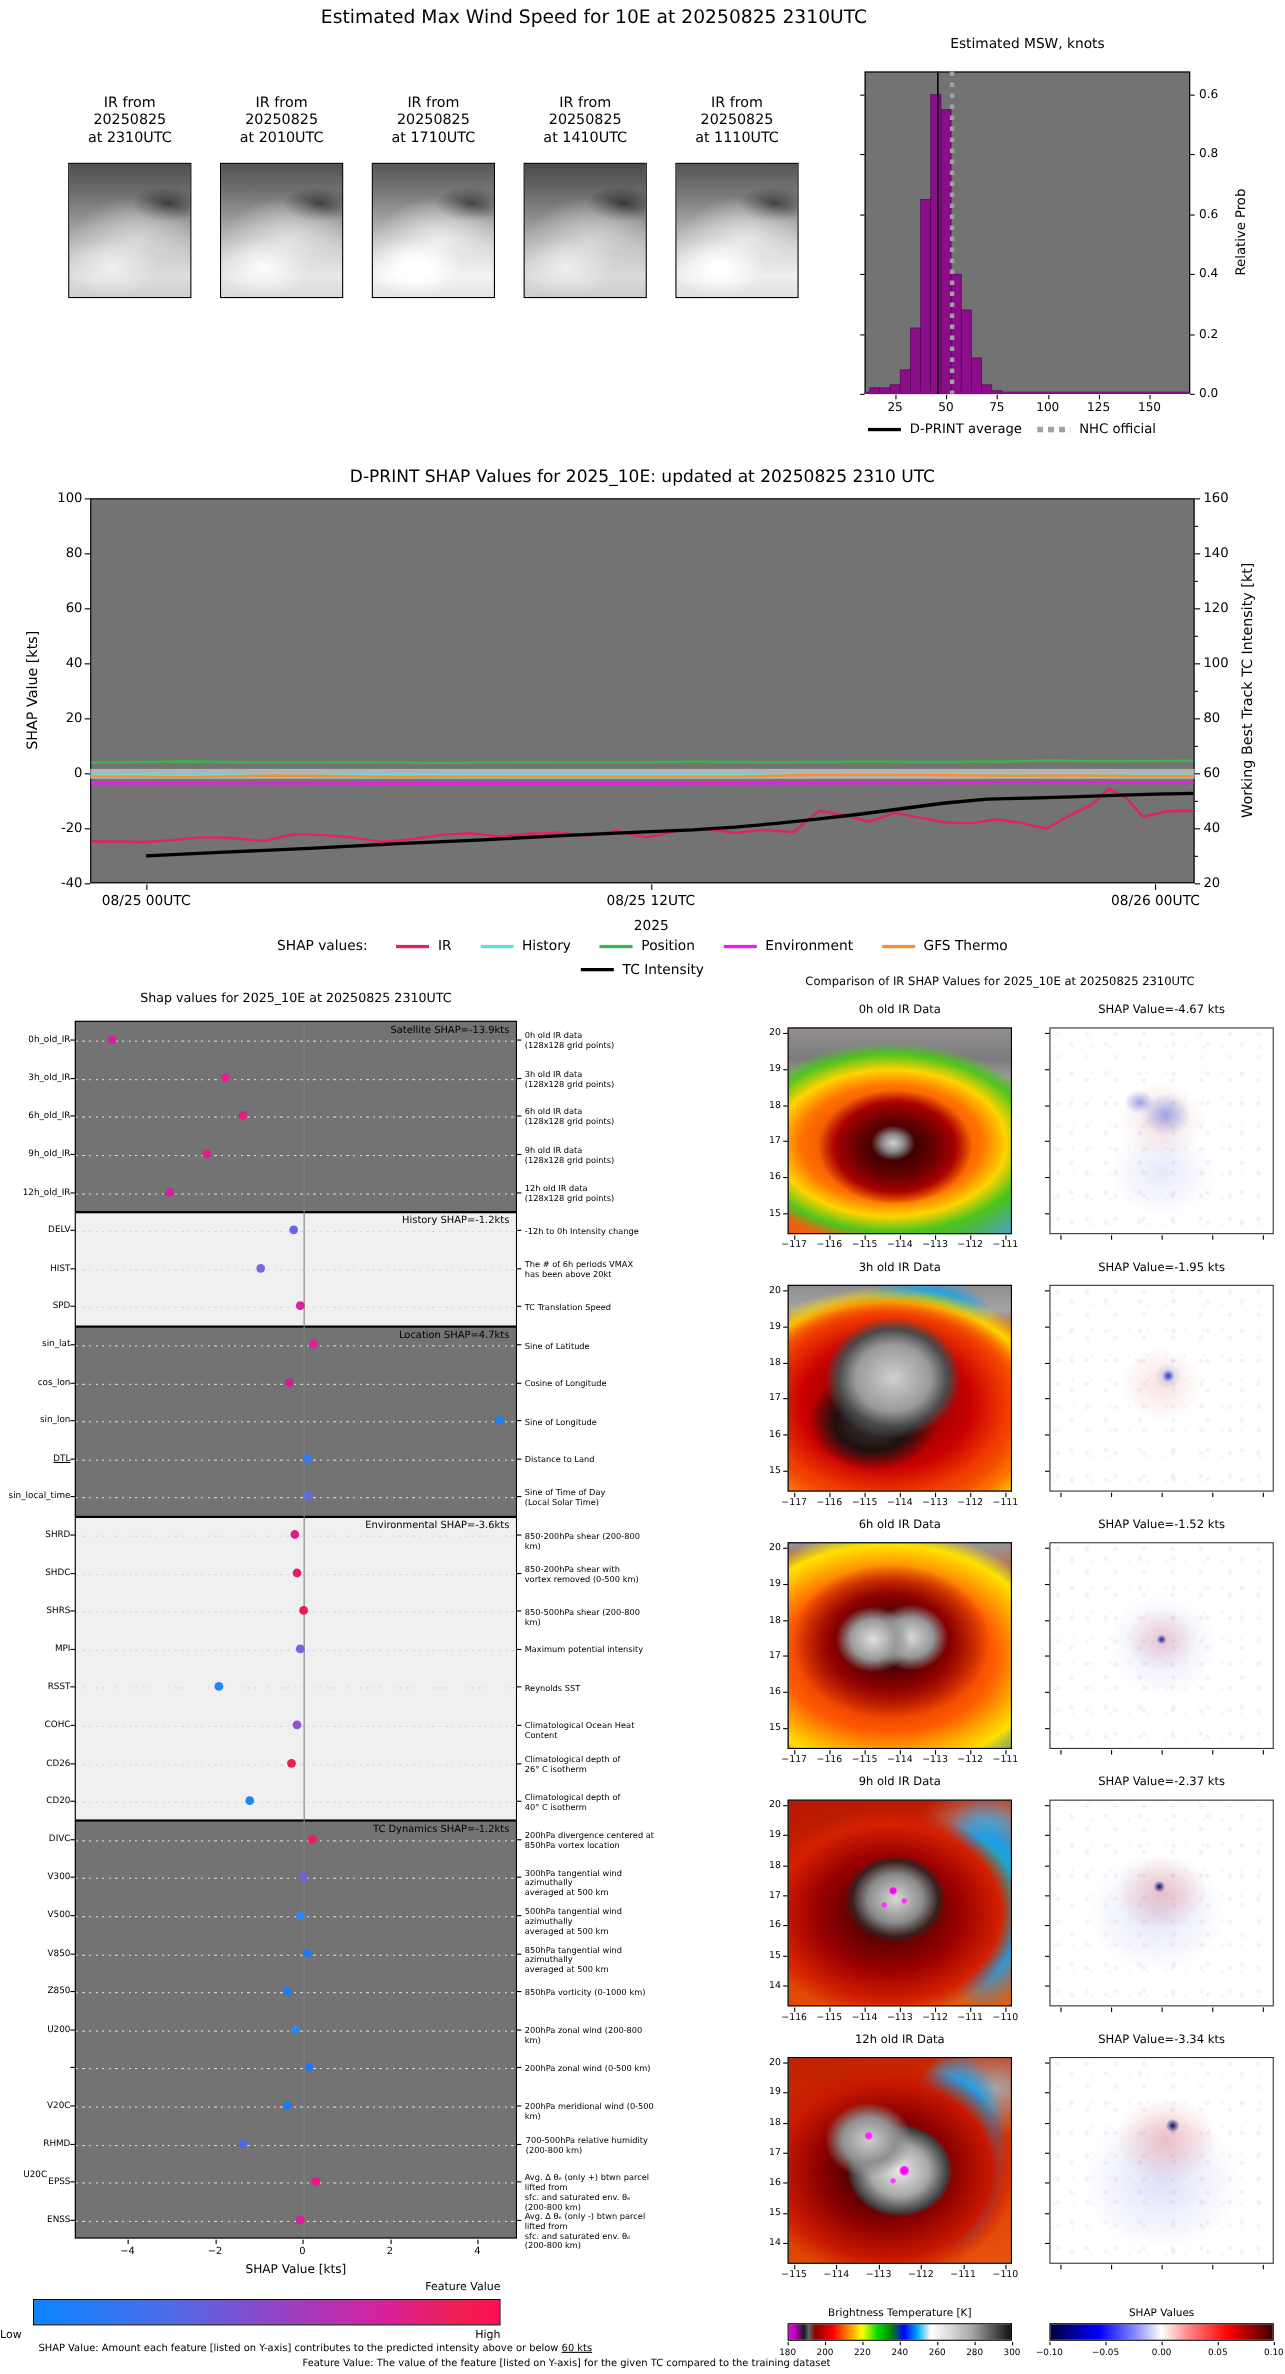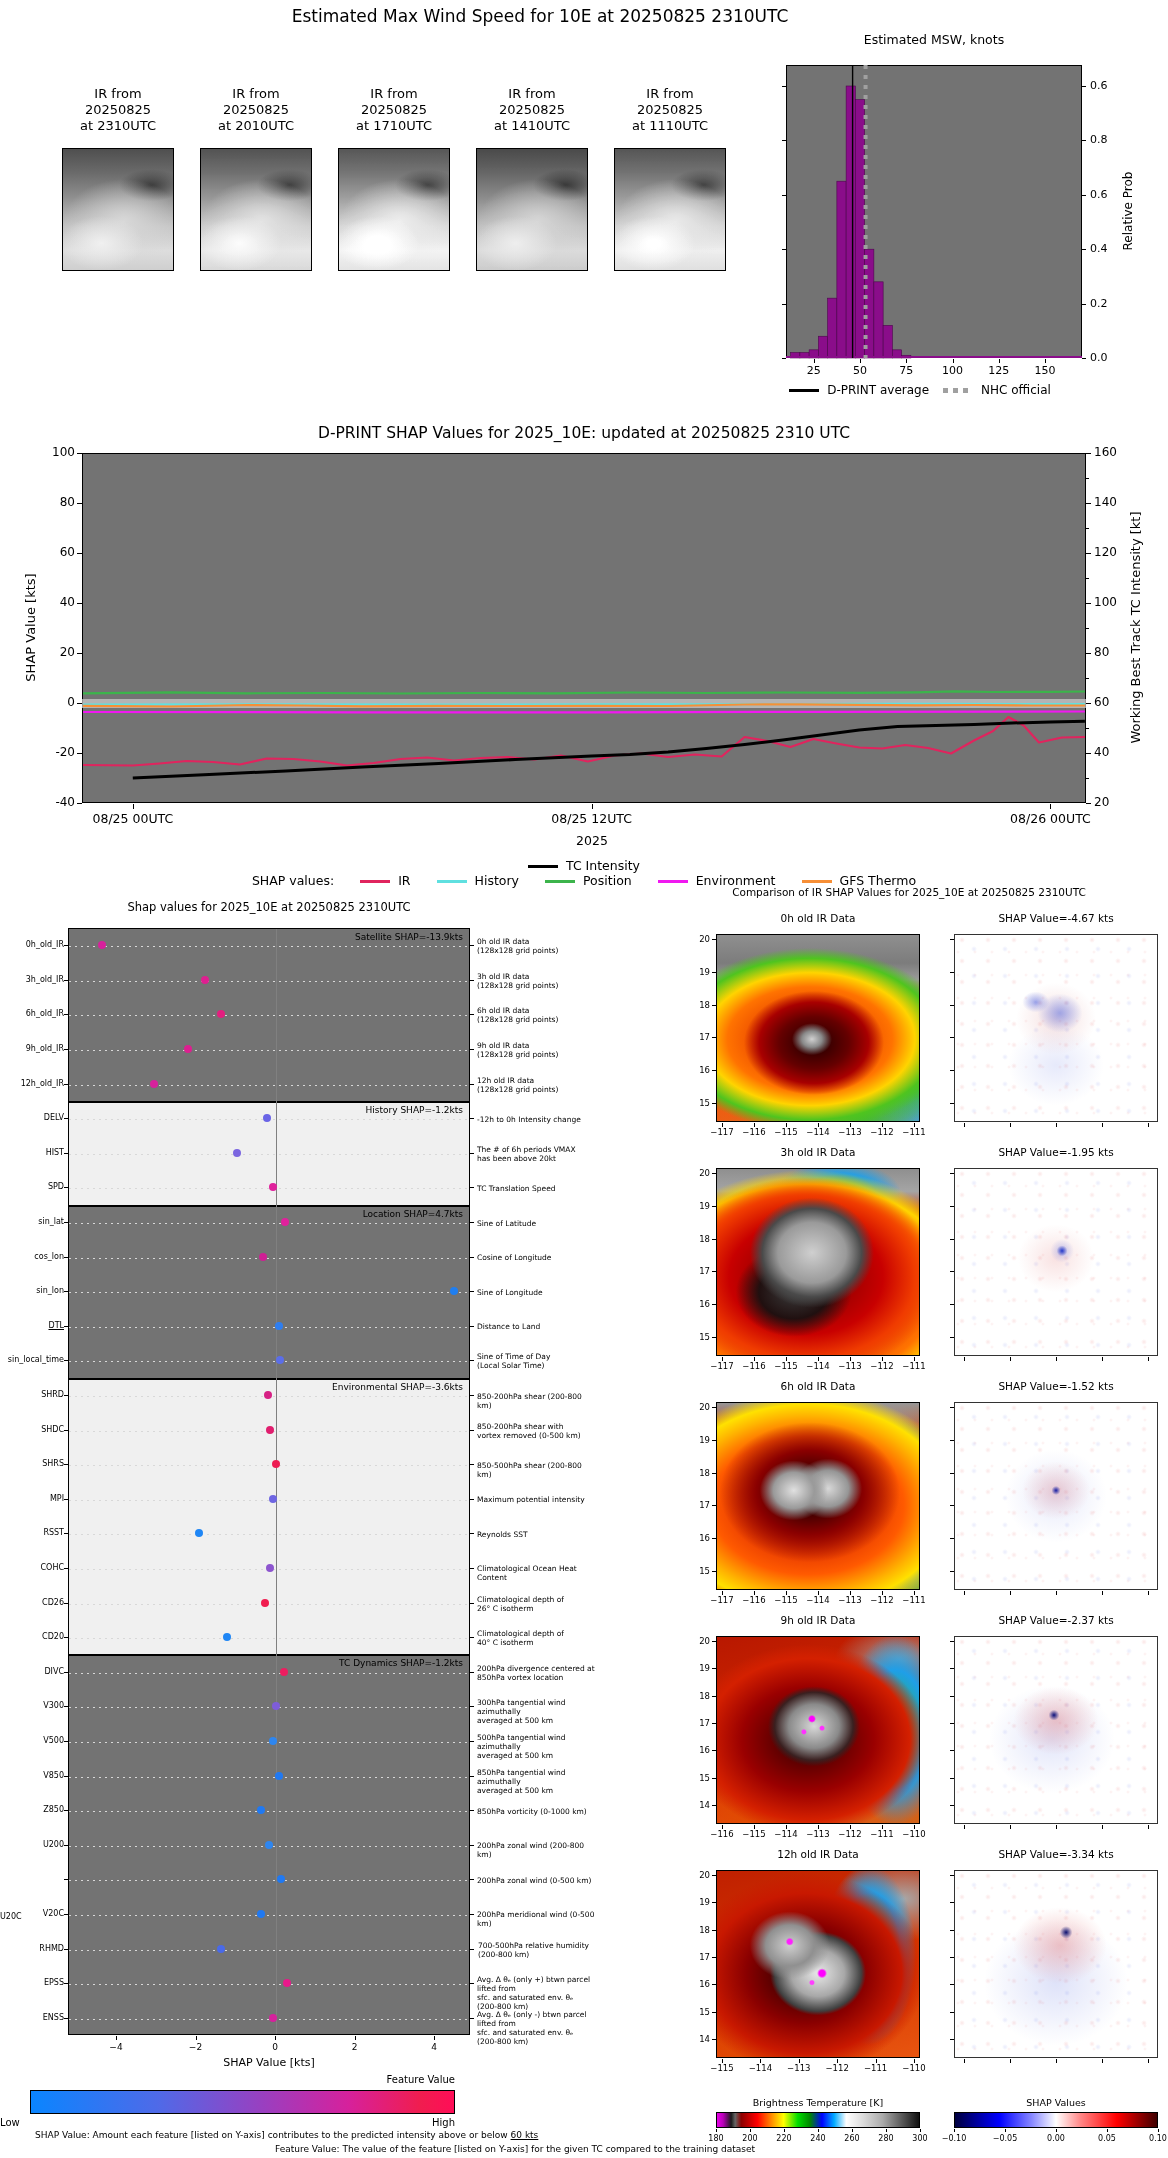--- a/index.html
+++ b/index.html
@@ -124,30 +124,30 @@
       <span><span class="legend-swatch" style="background: rgb(0, 0, 0);"></span><span>D-PRINT average</span></span>
       <span><span class="legend-swatch" style="height: 5px; background: repeating-linear-gradient(90deg, rgb(160, 160, 160) 0px, rgb(160, 160, 160) 5px, transparent 5px, transparent 10px);"></span><span>NHC official</span></span>
     </div>
 
   <div class="abs ctr" style="left:84px;top:424px;width:1000px;font-size:15.5px;">D-PRINT SHAP Values for 2025_10E: updated at 20250825 2310 UTC</div>
   <div class="axes" id="mid-box" style="left:82px;top:453px;width:1004px;height:350px;"></div>
   <div class="abs vlabel" style="left:-70px;top:620px;width:200px;font-size:13px;">SHAP Value [kts]</div>
   <div class="abs vlabel" style="left:985px;top:620px;width:300px;font-size:13px;">Working Best Track TC Intensity [kt]</div>
   <div class="abs ctr" style="left:532px;top:833px;width:120px;font-size:12.5px;">2025</div>
   <div id="mid-legend" style="position: absolute; left: 0px; top: 852px; width: 1168px; font-size: 12.5px;">
-      <div style="display: flex; justify-content: center; gap: 26px; align-items: center; margin-top: 6px;">
-        <span><span class="legend-swatch" style="background: rgb(0, 0, 0);"></span><span>TC Intensity</span></span>
-      </div>
       <div style="display: flex; justify-content: center; gap: 26px; align-items: center;">
         <span>SHAP values:</span>
         <span><span class="legend-swatch" style="background: rgb(224, 36, 94);"></span><span>IR</span></span>
         <span><span class="legend-swatch" style="background: rgb(95, 224, 224);"></span><span>History</span></span>
         <span><span class="legend-swatch" style="background: rgb(60, 180, 75);"></span><span>Position</span></span>
         <span><span class="legend-swatch" style="background: rgb(240, 24, 240);"></span><span>Environment</span></span>
         <span><span class="legend-swatch" style="background: rgb(247, 143, 54);"></span><span>GFS Thermo</span></span>
+      </div>
+      <div style="display: flex; justify-content: center; gap: 26px; align-items: center; margin-top: 6px;">
+        <span><span class="legend-swatch" style="background: rgb(0, 0, 0);"></span><span>TC Intensity</span></span>
       </div>
     </div>
 
   <div class="abs ctr" style="left:68px;top:900px;width:402px;font-size:11.5px;">Shap values for 2025_10E at 20250825 2310UTC</div>
   <div class="axes" id="dot-box" style="left:68px;top:928px;width:402px;height:1107px;">
       <div style="position: absolute; left: 0px; top: 172.969px; width: 100%; height: 103.781px; background: rgb(240, 240, 240);"></div>
       <div style="position: absolute; left: 0px; top: 171.969px; width: 100%; height: 2px; background: rgb(0, 0, 0);"></div>
       <div style="position: absolute; left: 0px; top: 275.75px; width: 100%; height: 2px; background: rgb(0, 0, 0);"></div>
       <div style="position: absolute; left: 0px; top: 449.719px; width: 100%; height: 276.75px; background: rgb(240, 240, 240);"></div>
       <div style="position: absolute; left: 0px; top: 448.719px; width: 100%; height: 2px; background: rgb(0, 0, 0);"></div>
@@ -535,21 +535,21 @@
       <div>850hPa vorticity (0-1000 km)</div>
     </div>
     <div class="abs dot" style="left: 257.087px; top: 1806.14px; background: rgb(32, 121, 242);"></div>
     <div class="abs" style="left: 0px; top: 1839.73px; width: 64px; font-size: 8px; text-align: right; white-space: nowrap;">U200</div>
     <div class="abs" style="left: 64px; top: 1844.73px; width: 4px; height: 1px; background: rgb(0, 0, 0);"></div>
     <div class="abs" style="left: 470px; top: 1844.73px; width: 4px; height: 1px; background: rgb(0, 0, 0);"></div>
     <div class="abs" style="left: 477px; top: 1841.23px; width: 118px; font-size: 7.5px; line-height: 9px;">
       <div>200hPa zonal wind (200-800 km)</div>
     </div>
     <div class="abs dot" style="left: 265.038px; top: 1840.73px; background: rgb(46, 134, 240);"></div>
-    <div class="abs" style="left: 0px; top: 1912px; width: 64px; font-size: 8px; text-align: left; white-space: nowrap;">U20C</div>
+    <div class="abs" style="left: 0px; top: 1972px; width: 64px; font-size: 8px; text-align: center; white-space: nowrap;">U20C</div>
     <div class="abs" style="left: 64px; top: 1879.33px; width: 4px; height: 1px; background: rgb(0, 0, 0);"></div>
     <div class="abs" style="left: 470px; top: 1879.33px; width: 4px; height: 1px; background: rgb(0, 0, 0);"></div>
     <div class="abs" style="left: 477px; top: 1875.83px; width: 118px; font-size: 7.5px; line-height: 9px;">
       <div>200hPa zonal wind (0-500 km)</div>
     </div>
     <div class="abs dot" style="left: 276.962px; top: 1875.33px; background: rgb(32, 121, 242);"></div>
     <div class="abs" style="left: 0px; top: 1908.92px; width: 64px; font-size: 8px; text-align: right; white-space: nowrap;">V20C</div>
     <div class="abs" style="left: 64px; top: 1913.92px; width: 4px; height: 1px; background: rgb(0, 0, 0);"></div>
     <div class="abs" style="left: 470px; top: 1913.92px; width: 4px; height: 1px; background: rgb(0, 0, 0);"></div>
     <div class="abs" style="left: 477px; top: 1910.42px; width: 118px; font-size: 7.5px; line-height: 9px;">

